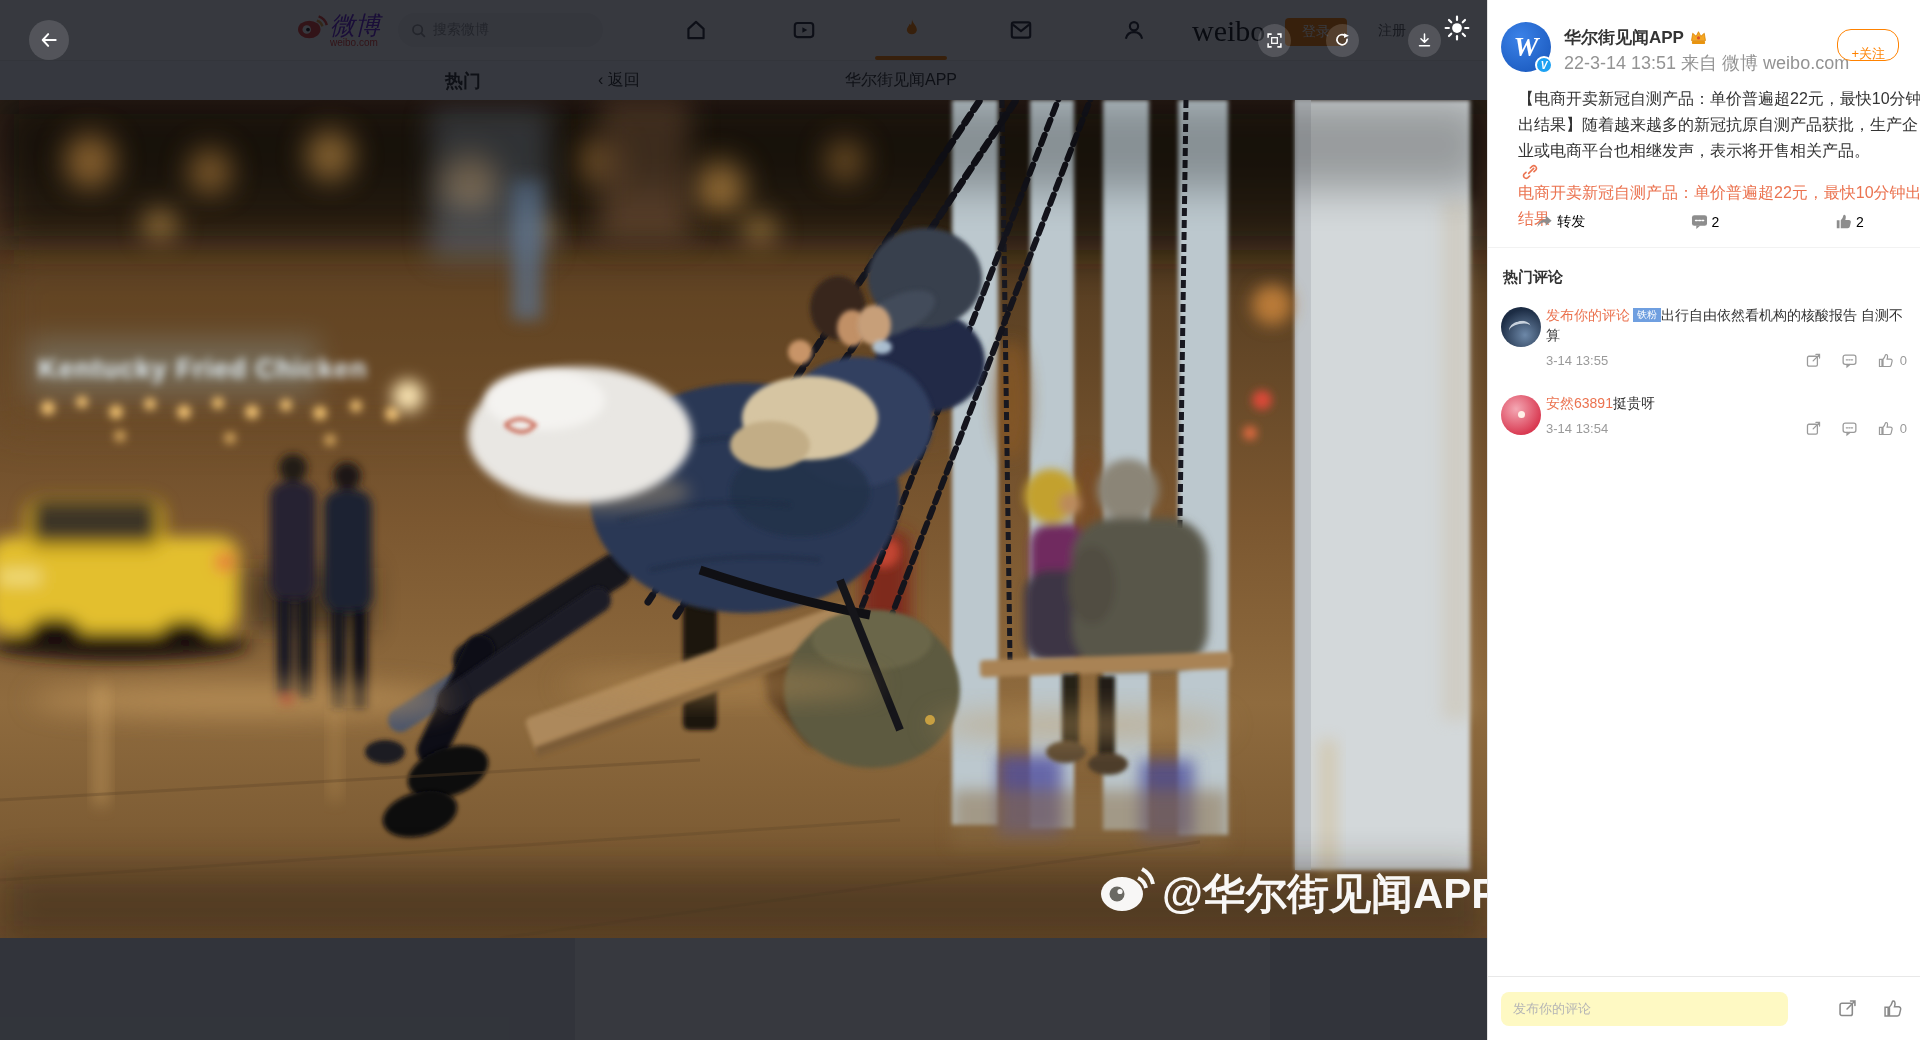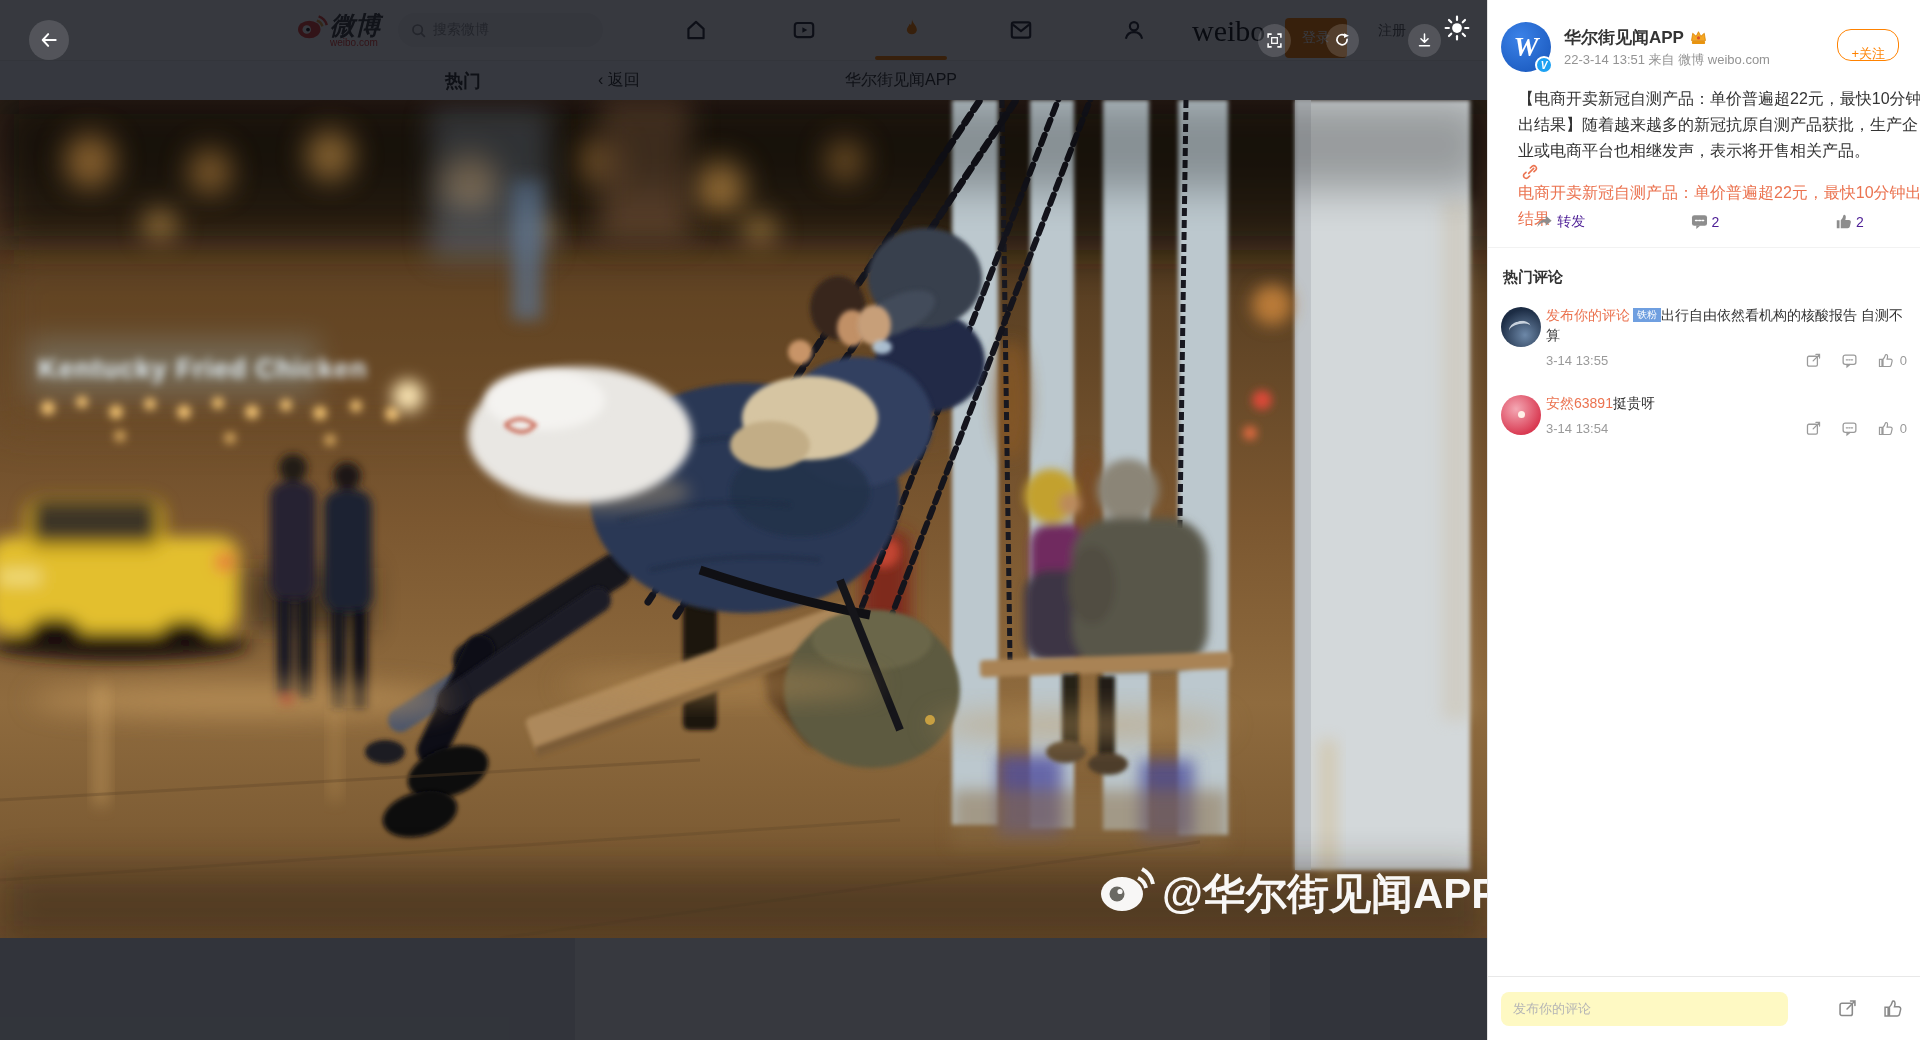--- a/index.html
+++ b/index.html
@@ -4,29 +4,29 @@
 <style>
   * { margin:0; padding:0; box-sizing:border-box; }
   html,body { width:1920px; height:1040px; overflow:hidden; background:#000;
               font-family:"Liberation Sans","DejaVu Sans",sans-serif; }
   .stage { position:relative; width:1920px; height:1040px; background:#17181c; }
 
   
   .under { position:absolute; inset:0; width:1487px; z-index:1; }
   .topnav { position:absolute; left:0; top:0; width:1487px; height:60px; background:#fff; }
   .logo { position:absolute; left:296px; top:12px; display:flex; align-items:flex-start; }
-  .logo-txt { font-size:25px; font-weight:bold; color:#404040; font-style:italic; line-height:26px; }
+  .logo-txt { font-size:25px; font-weight:normal; color:#6d28d9; font-style:italic; line-height:26px; }
   .logo-dom { font-size:10px; color:#e6453c; display:block; line-height:10px; }
   .searchbox { position:absolute; left:398px; top:13px; width:205px; height:34px; background:#f2f2f5;
                border-radius:17px; display:flex; align-items:center; padding:0 12px; gap:6px; }
   .searchbox span { font-size:14px; color:#9a9a9a; }
   .navicon { position:absolute; top:14px; width:32px; height:32px; display:flex; align-items:center; justify-content:center; }
   .fire-underline { position:absolute; left:875px; top:56px; width:72px; height:4px; background:#ff8200; border-radius:2px; }
   .wordmark { position:absolute; left:1192px; top:14px; font-family:"Liberation Serif",serif; font-size:30px; color:#1b1b1b; }
-  .login-btn { position:absolute; left:1285px; top:18px; width:62px; height:40px; background:#ff8200; color:#fff;
+  .login-btn { position:absolute; left:1285px; top:18px; width:62px; height:28px; background:#ff8200; color:#fff;
                font-size:14px; border:none; border-radius:4px; }
   .register { position:absolute; left:1378px; top:22px; font-size:14px; color:#666; }
   .subnav { position:absolute; left:0; top:60px; width:1487px; height:40px; background:#fbfbfc; border-top:1px solid #ececec; }
   .hot-tab { position:absolute; left:437px; top:8px; font-size:18px; color:#333; font-weight:bold;margin-left:8px; }
   .back-link { position:absolute; left:598px; top:9px; font-size:16px; color:#333; }
   .article-title { position:absolute; left:845px; top:9px; font-size:16px; color:#333; }
   .under-bottom { position:absolute; left:0; top:938px; width:1487px; height:102px; background:#e7e7ea; }
   .under-card { position:absolute; left:575px; top:0; width:695px; height:102px; background:#fff; }
 
   
@@ -49,30 +49,30 @@
            border-left:1px solid #e3e3e3; z-index:5; }
   .avatar { position:absolute; left:13px; top:22px; width:50px; height:50px; border-radius:50%;
             background:radial-gradient(circle at 38% 32%, #3b82e8, #1f5fc4 75%);
             display:flex; align-items:center; justify-content:center; }
   .avatar-mono { color:#fff; font-family:"Liberation Serif",serif; font-style:italic; font-weight:bold; font-size:28px; }
   .vbadge { position:absolute; left:47px; top:56px; width:18px; height:18px; border-radius:50%; background:#1da1f2;
             border:2px solid #fff; color:#fff; font-size:10px; font-weight:bold; font-style:italic;
             display:flex; align-items:center; justify-content:center; }
   .author-name { position:absolute; left:76px; top:26px; font-size:17px; font-weight:bold; color:#333;
                  display:flex; align-items:center; gap:5px; }
-  .author-meta { position:absolute; left:76px; top:51px; font-size:13px; color:#939393; }
+  .author-meta { position:absolute; left:76px; top:51px; font-size:18px; color:#939393; }
   .follow-btn { position:absolute; right:21px; top:29px; height:26px; padding:15px 13px; background:#fff;
                 border:1.5px solid #ff8200; border-radius:14px; color:#ff8200; font-size:13px; cursor:pointer; }
   .post-text { position:absolute; left:30px; top:86px; width:404px; font-size:16px; line-height:26px; color:#333; }
   .post-link { color:#eb7350; }
   .post-link svg { vertical-align:-2px; margin:0 2px 0 4px; }
   .actions { position:absolute; left:0; top:196px; width:433px; height:52px; display:flex; align-items:center;
              border-bottom:1px solid #f2f2f2; }
   .action { flex:1; display:flex; align-items:center; justify-content:center; gap:3px;
-            color:#4c1d95; font-size:14px; cursor:pointer; }
+            color:#000000; font-size:14px; cursor:pointer; }
   .comments-sec { position:absolute; left:0; top:249px; width:433px; }
   .comments-title { margin:19px 0 4px 15px; font-size:15px; font-weight:bold; color:#333; }
   .comment { position:relative; padding:14px 14px 10px 58px; }
   .c-avatar { position:absolute; left:13px; top:16px; width:40px; height:40px; border-radius:50%; }
   .c-avatar.dolphin { background:radial-gradient(circle at 60% 70%, #6d88a8, #1c2c44 70%); }
   .c-avatar.dolphin::after { content:""; position:absolute; left:8px; top:14px; width:22px; height:12px;
         border-top:3px solid rgba(225,232,240,.85); border-radius:50%; transform:rotate(-12deg); }
   .c-avatar.flower { background:radial-gradient(circle at 38% 35%, #f4a8b4, #d93a52 72%); }
   .c-avatar.flower::after { content:""; position:absolute; left:17px; top:16px; width:7px; height:7px;
         border-radius:50%; background:#fff0e8; }

